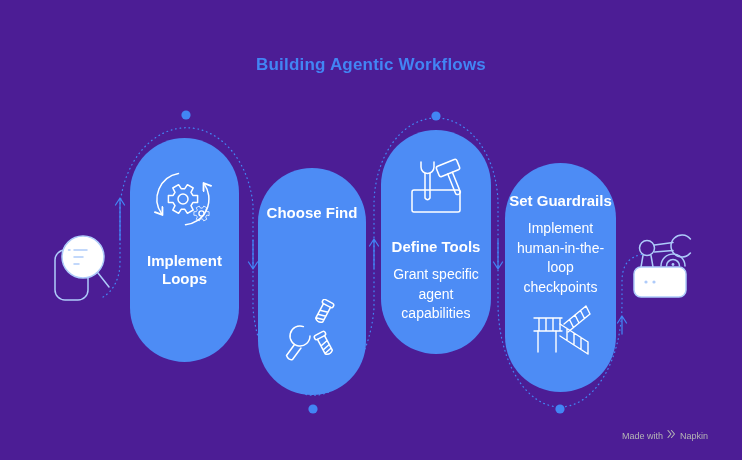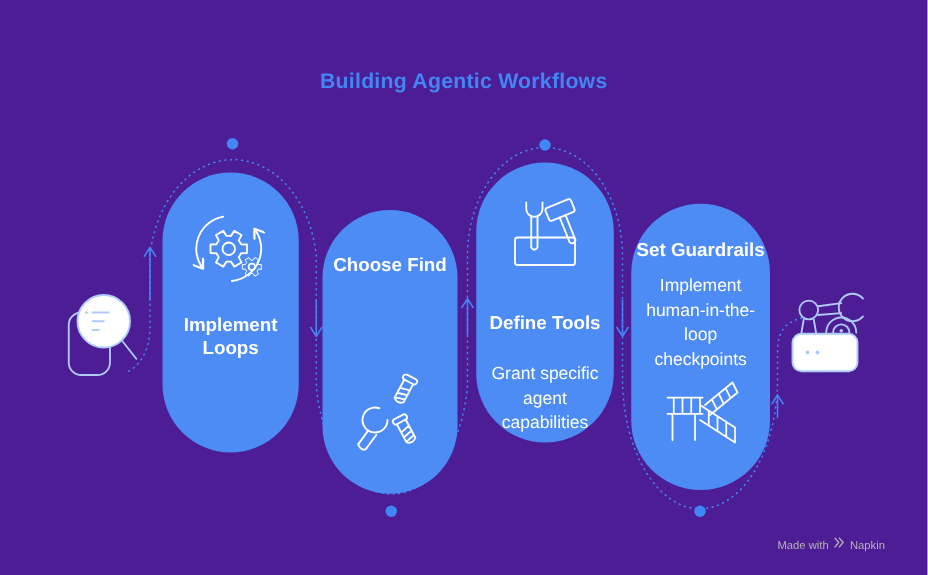--- a/index.html
+++ b/index.html
@@ -11,21 +11,21 @@
     position:absolute;left:0;top:55px;width:100%;text-align:center;
     font-size:17px;font-weight:bold;color:var(--accent,#4285f4);letter-spacing:.2px;
   }
   .capsule{
     position:absolute;background:var(--capsule,#4d8cf5);border-radius:999px;
     display:flex;flex-direction:column;align-items:center;text-align:center;
     color:#fff;box-sizing:border-box;
   }
   #cap1{left:130px;top:138px;width:109px;height:224px;padding-top:28px;}
   #cap2{left:258px;top:168px;width:108px;height:227px;padding-top:36px;padding-bottom:32px;}
-  #cap3{left:381px;top:130px;width:110px;height:224px;padding-top:24px;gap:12px;}
+  #cap3{left:381px;top:130px;width:110px;height:224px;padding-top:24px;}
   #cap4{left:505px;top:163px;width:111px;height:229px;padding-top:29px;padding-bottom:32px;}
   .cap-title{font-size:15px;font-weight:bold;line-height:1.2;}
   .cap-body{font-size:14px;line-height:1.4;margin-top:9px;width:94px;}
   .icon-top{margin-bottom:20px;}
   .icon-bottom{margin-top:auto;}
   .cap-icon svg{display:block;}
   .overlay{position:absolute;left:0;top:0;pointer-events:none;color:var(--accent,#4285f4);}
   .side-icon{position:absolute;color:var(--light_icon,#aecbfa);}
   #person-icon{left:52px;top:226px;}
   #robot-icon{left:632px;top:233px;}

